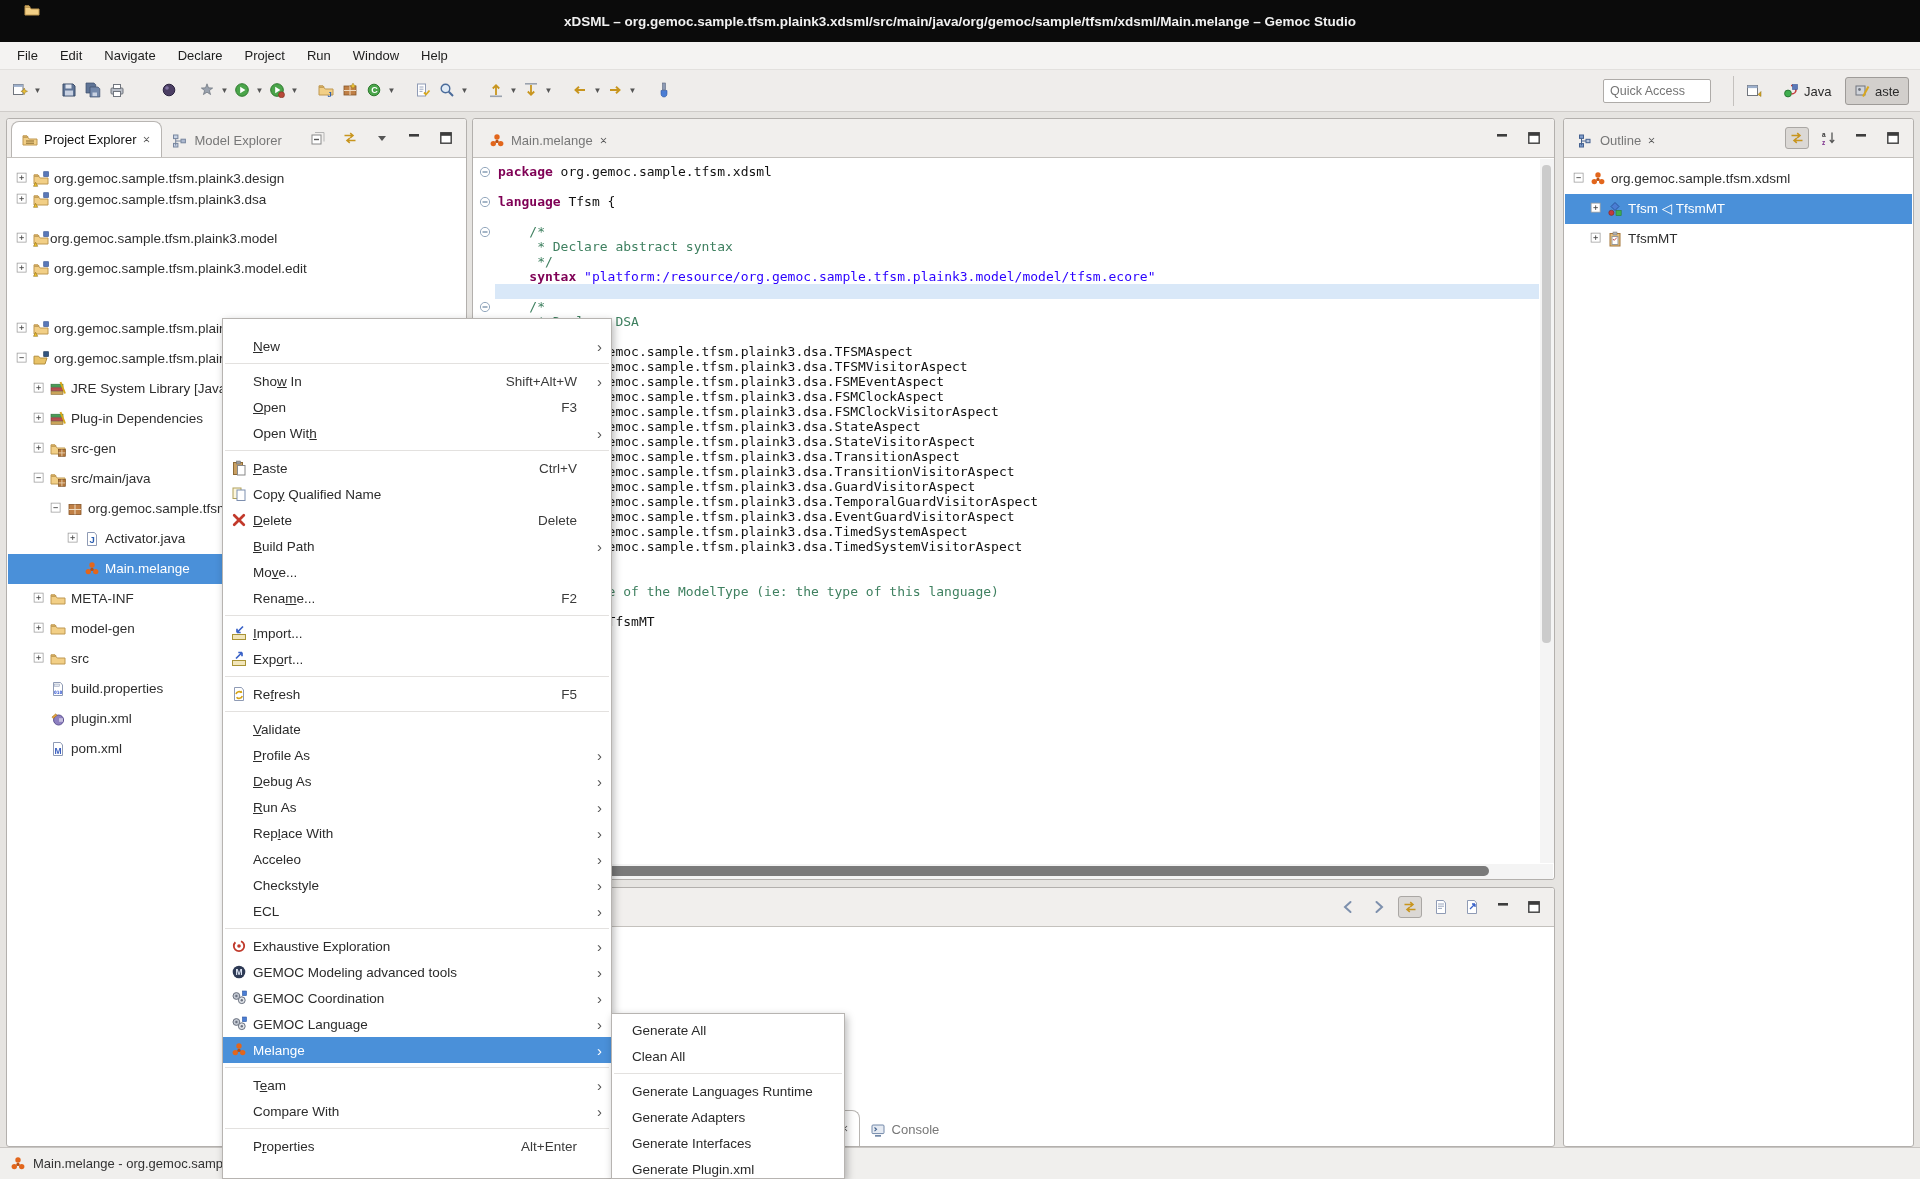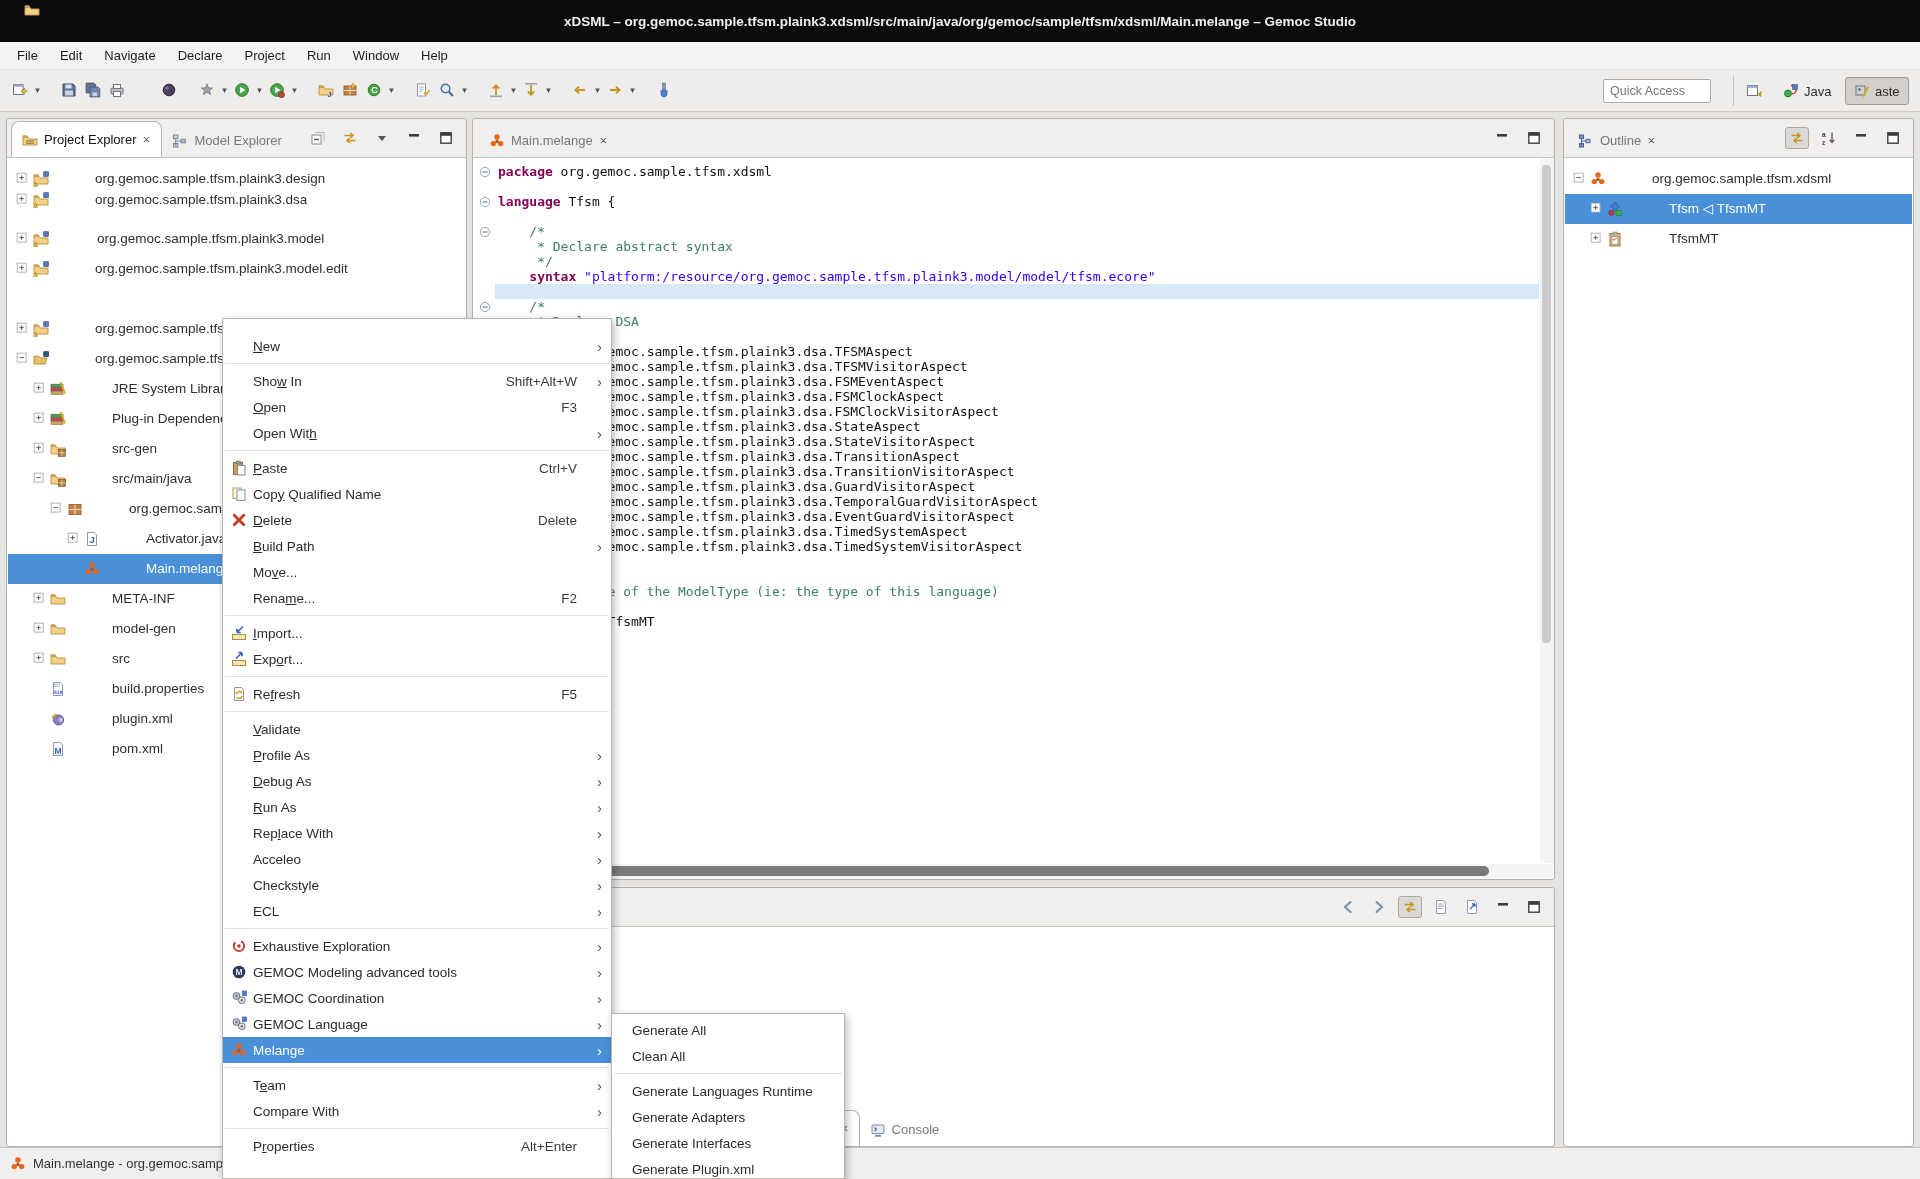--- a/index.html
+++ b/index.html
@@ -41,21 +41,21 @@
   .paneltools { position:absolute; top:8px; display:flex; align-items:center; gap:8px; }
   .ptool { width:24px; height:22px; display:flex; align-items:center; justify-content:center; border-radius:3px; }
   .ptool.pressed { background:#dbd8d5; border:1px solid #aaa7a4; }
 
   
   .tree { position:absolute; left:1px; right:1px; overflow:hidden; }
   .trow { position:absolute; left:0; right:0; height:30px; display:flex; align-items:center; color:#2e2e2e; font-size:13.5px; }
   .trow.sel { background:#4a90d9; color:#fff; }
   .trow .exp { position:absolute; top:8px; }
   .trow .ticon { position:absolute; top:7px; }
-  .trow .tlabel { position:absolute; white-space:nowrap; line-height:30px;margin-left:41px; }
+  .trow .tlabel { position:absolute; white-space:nowrap; line-height:30px; }
 
   
   #code-area { left:473px; top:158px; width:1066px; height:706px; background:#fff; overflow:hidden; }
   .cline { position:absolute; left:25px; white-space:pre; font-family:"DejaVu Sans Mono", monospace; font-size:13px; line-height:15px; color:#111; }
   .cline .kw { color:#7f0055; font-weight:bold; }
   .cline .str { color:#2a00ff; }
   .cline .com { color:#3f8060; }
   .fold { position:absolute; left:6px; }
   #curline { position:absolute; left:22px; right:0; height:15px; background:#d9e8f8; }
   #hscroll { left:473px; top:864px; width:1080px; height:15px; background:#f4f4f4; }
@@ -430,21 +430,21 @@
           </svg>
         </span>
         <span class="ticon ic" style="left:25px">
           <svg viewBox="0 0 16 16">
             <path d="M1 5.2h4.6l1.6 1.8H15V13H1z" fill="#f2cf86" stroke="#bf9850"></path>
             <path d="M1 5.2V3.8h4l1.2 1.4z" fill="#e2bd6d" stroke="#bf9850"></path>
             <path d="M0.5 15.3l2.1-4 2.1 4z" fill="#f3c22c" stroke="#8a6d1c" stroke-width=".6"></path>
             <rect x="10.7" y="0.7" width="4.8" height="4.8" fill="#5b79b8" stroke="#3c5a99" stroke-width=".7"></rect>
           </svg>
         </span>
-        <span class="tlabel" style="left:48px">org.gemoc.sample.tfsm.plaink3.model</span>
+        <span class="tlabel" style="left:42px">org.gemoc.sample.tfsm.plaink3.model</span>
       </div>
       <div class="trow " style="top:95px">
         <span class="exp ic sm" style="left:8px">
           <svg viewBox="0 0 16 16">
             <rect x="1.5" y="1.5" width="12" height="12" fill="#fff" stroke="#9b9b9b"></rect>
             <path d="M4.5 7.5h6M7.5 4.5v6" stroke="#4d4d4d" stroke-width="1.2"></path>
           </svg>
         </span>
         <span class="ticon ic" style="left:25px">
           <svg viewBox="0 0 16 16">

